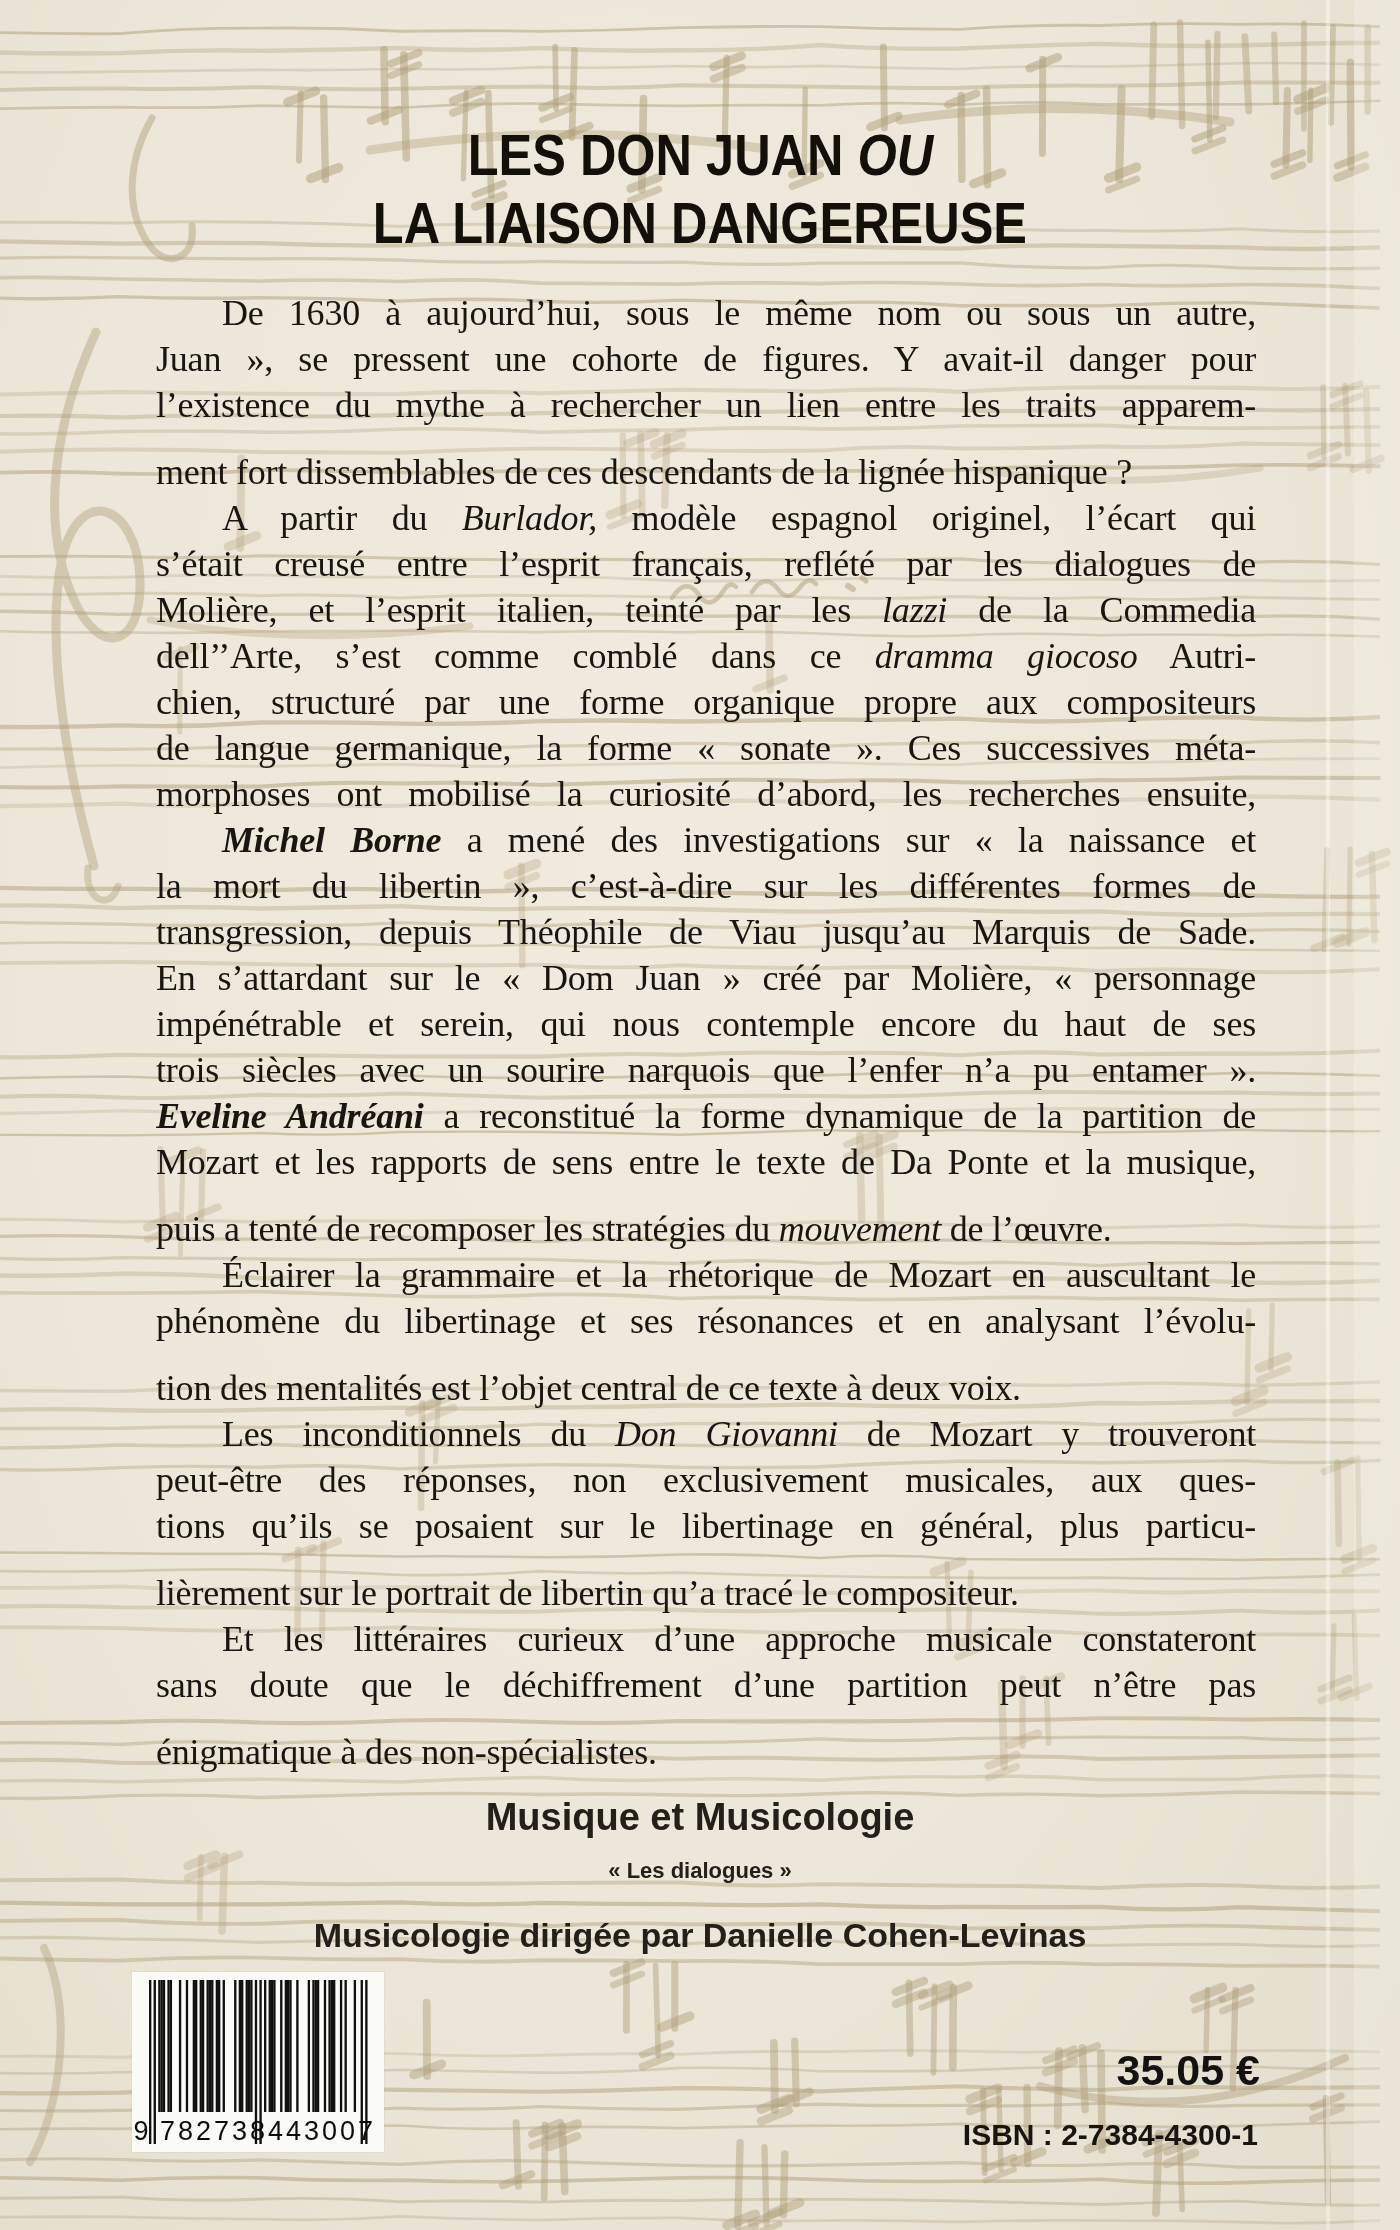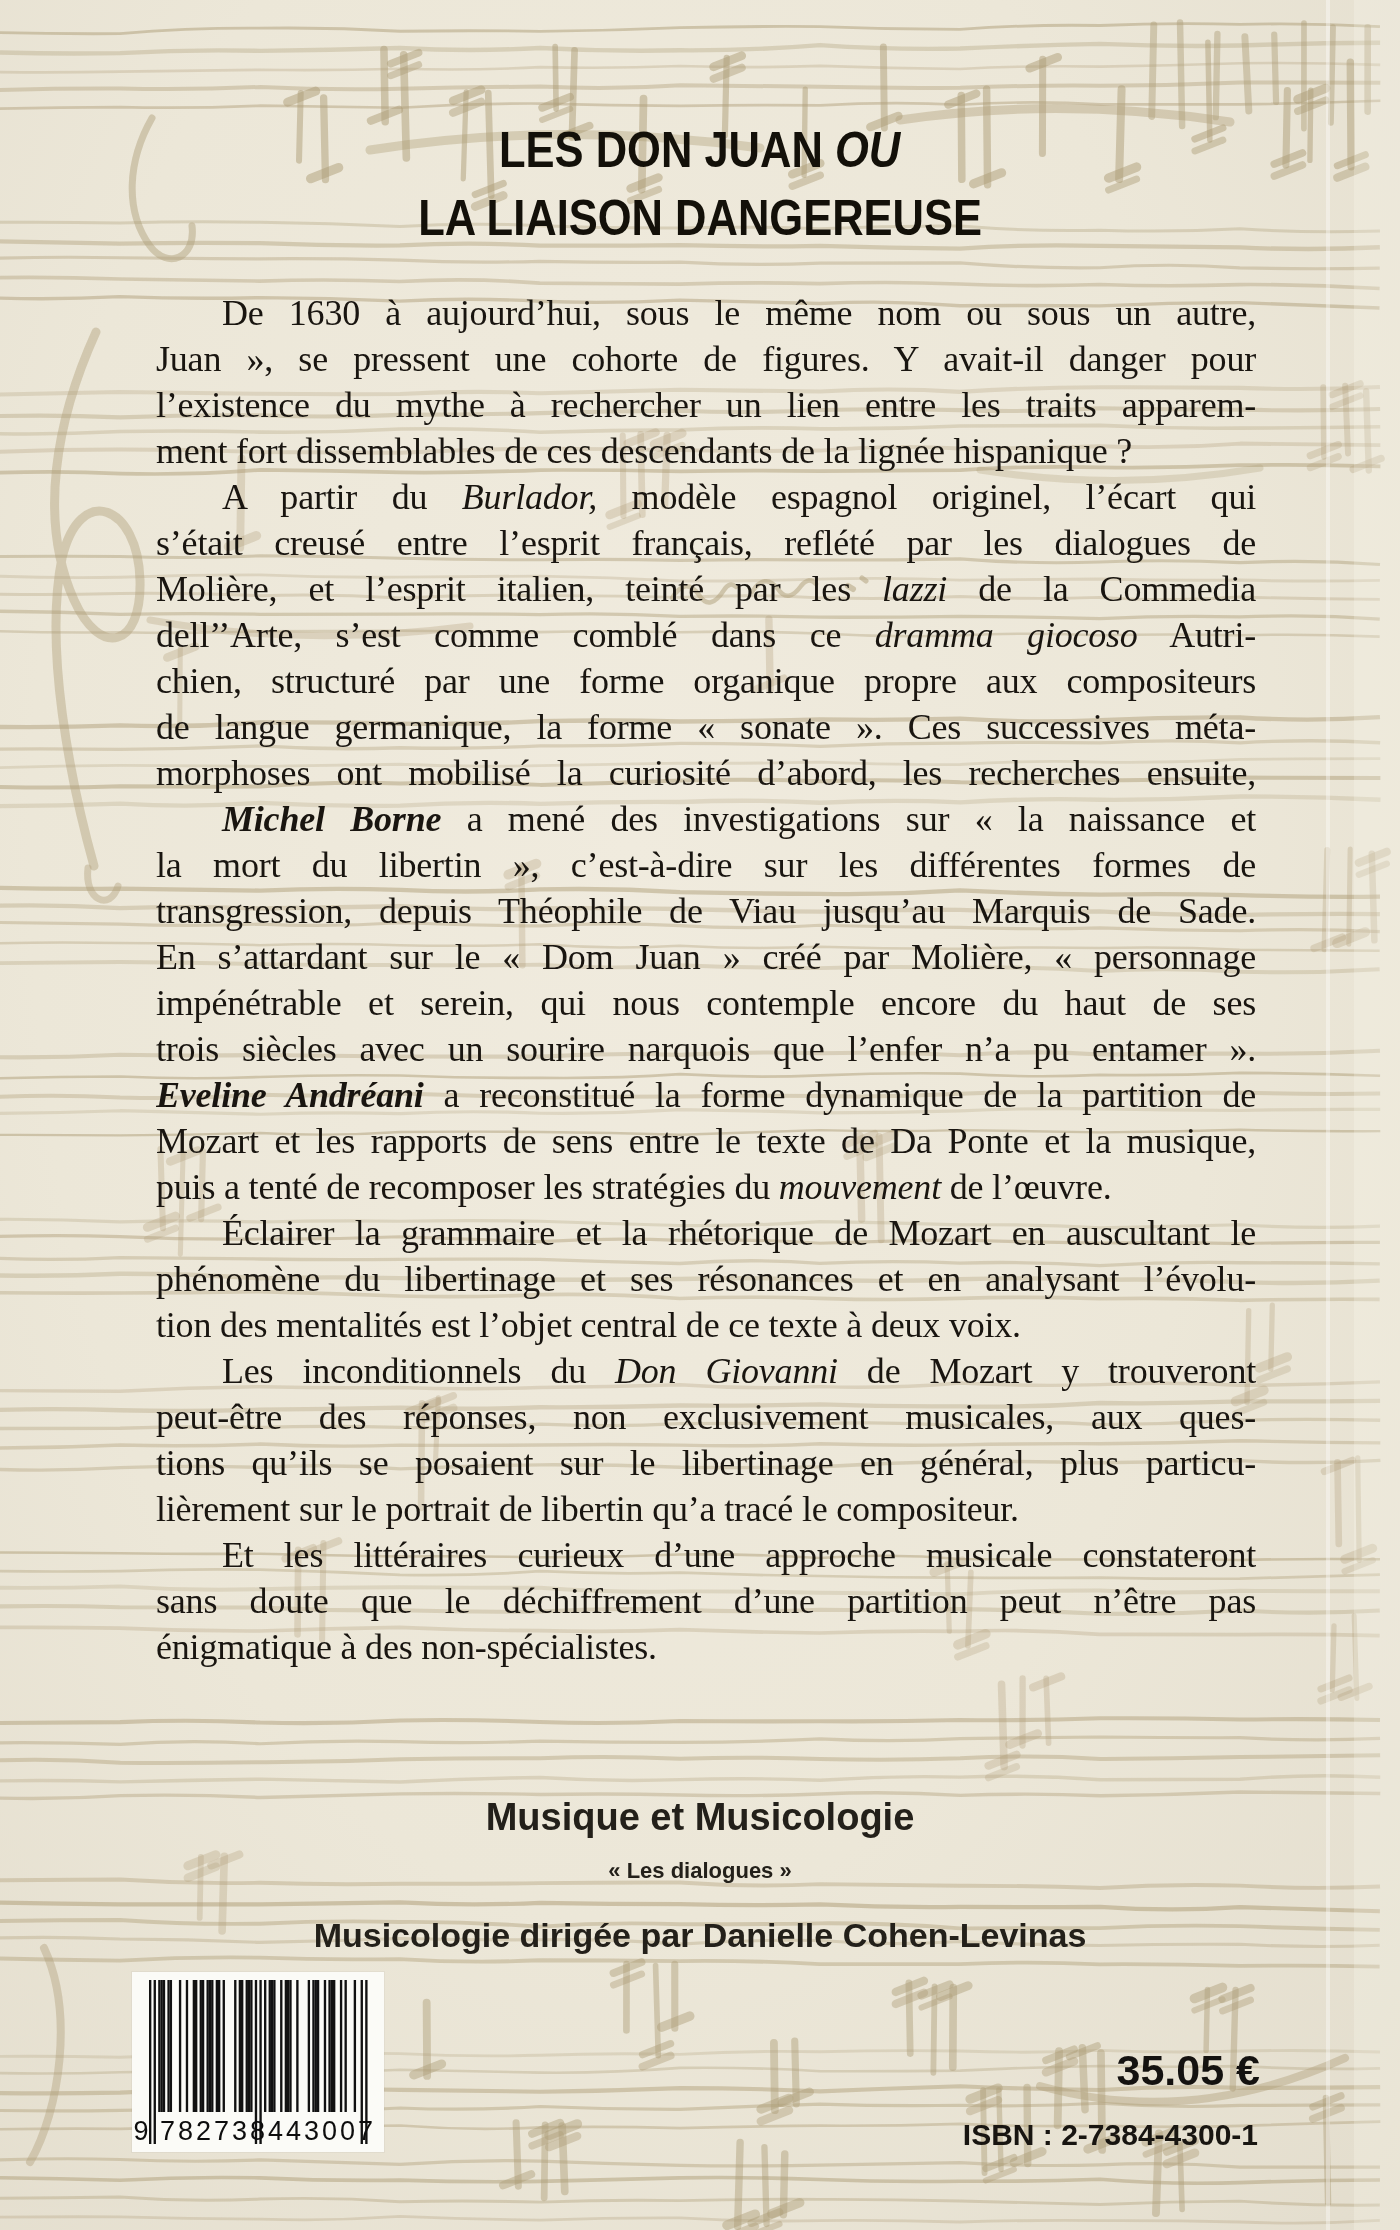--- a/index.html
+++ b/index.html
@@ -8,29 +8,29 @@
     background:radial-gradient(ellipse at 45% 38%, #f0ebde 0%, #ece7d8 55%, #e3ddcd 100%);
     font-family:"Liberation Serif","DejaVu Serif",serif;color:#1b1712;
   }
   #ms{position:absolute;left:0;top:0;width:1400px;height:2230px;pointer-events:none;}
   #crease{position:absolute;left:1326px;top:0;width:4px;height:100%;background:rgba(255,255,255,.38);}
   #edgeband{position:absolute;right:0;top:0;width:46px;height:100%;background:rgba(255,253,244,.22);}
 
   
   #title{position:absolute;top:82px;left:0;width:100%;text-align:center;
     font-family:"Liberation Sans","DejaVu Sans",sans-serif;font-weight:bold;
-    font-size:50px;line-height:68px;color:#131009;letter-spacing:0px;}
+    font-size:58px;line-height:68px;color:#131009;letter-spacing:0px;}
   #title .tl{display:block;}
   #title .squeeze{display:inline-block;transform:scaleX(.87);transform-origin:50% 50%;white-space:pre;}
 
   
   #synopsis{position:absolute;left:156px;top:290px;width:1100px;
     font-size:36px;line-height:46px;letter-spacing:-0.2px;color:#191510;}
   .tline{height:46px;overflow:hidden;text-align:justify;text-align-last:justify;}
-  .tline.lastline{text-align-last:left;}
+  .tline.lastline{text-align-last:left;margin-top:21px;}
   .tline.firstline{text-indent:66px;}
   .seg-n{font-style:normal;}
   .seg-i{font-style:italic;}
   .seg-bi{font-style:italic;font-weight:bold;}
 
   
   .centerline{position:absolute;left:0;width:100%;text-align:center;
     font-family:"Liberation Sans","DejaVu Sans",sans-serif;color:#23201a;}
   #series{top:1796px;font-size:38px;font-weight:700;}
   #imprint{top:1858px;font-size:22px;font-weight:700;}

